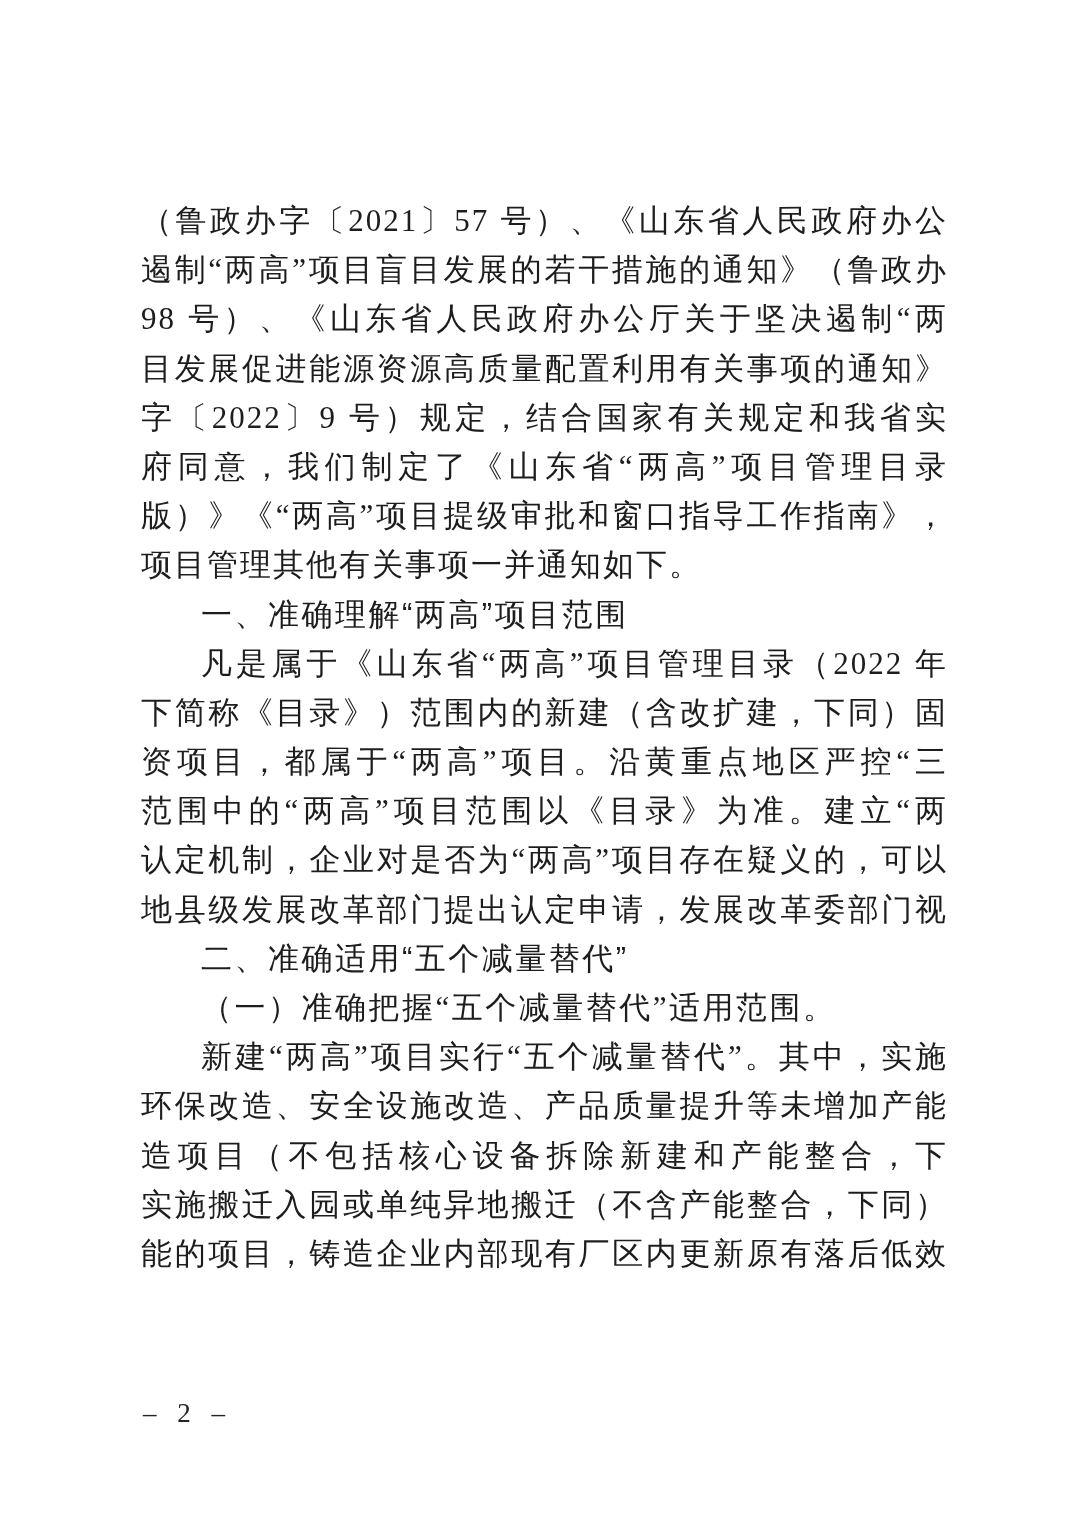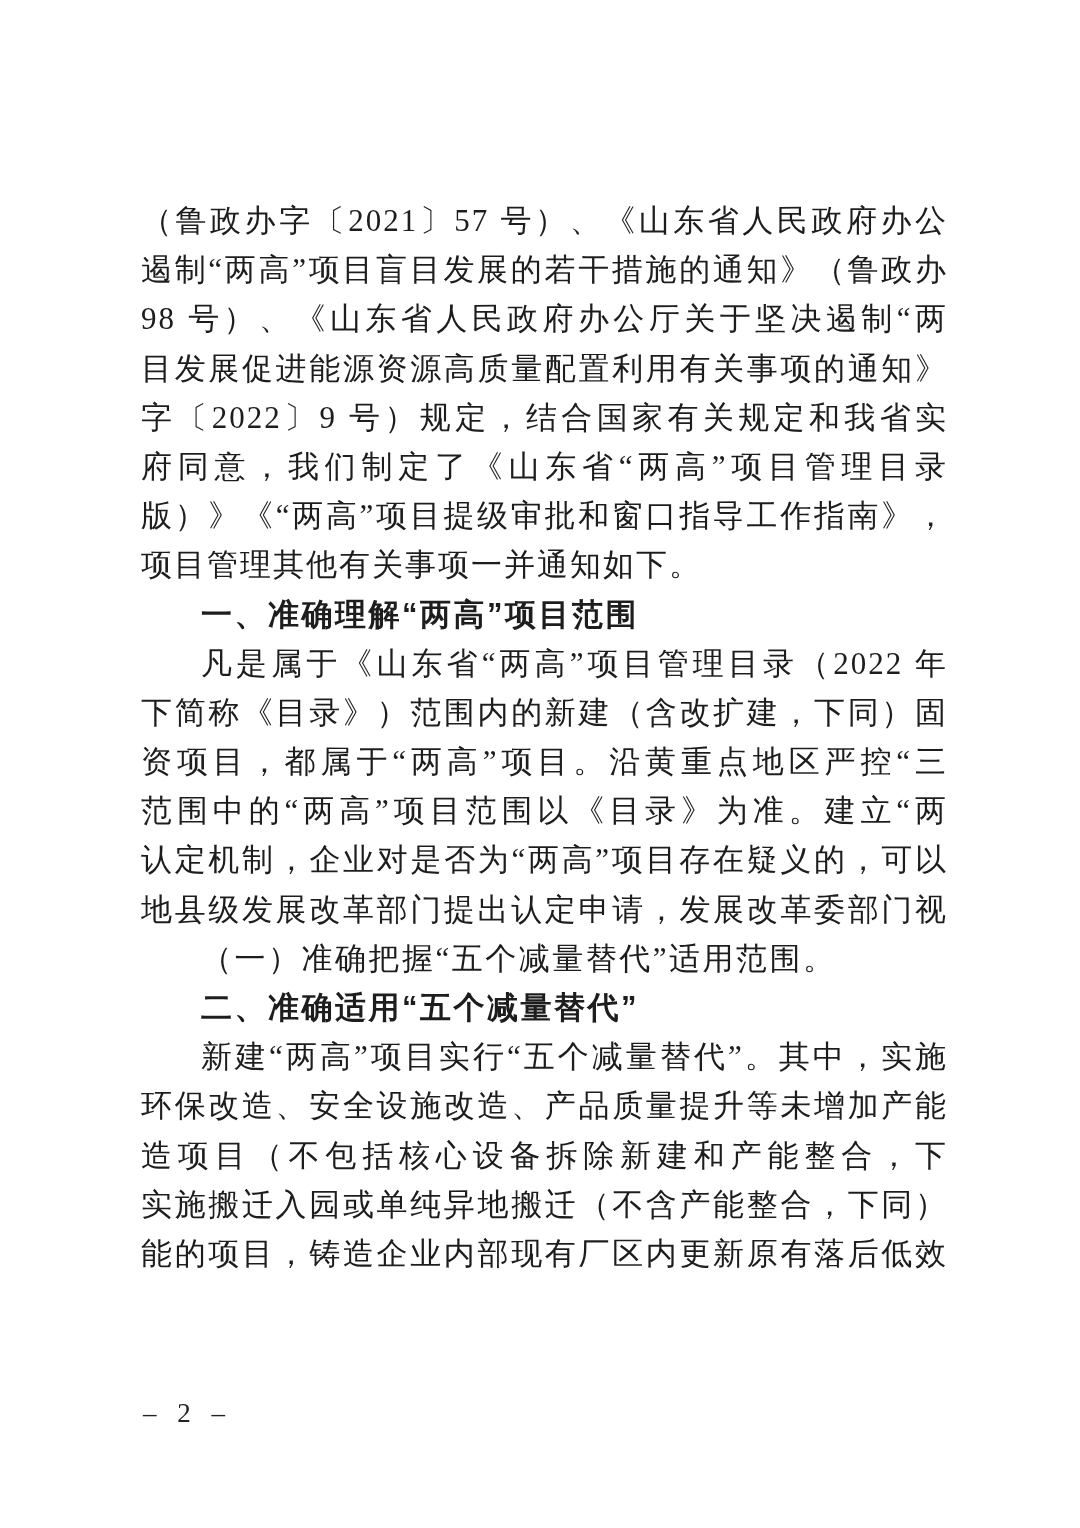--- a/index.html
+++ b/index.html
@@ -30,21 +30,21 @@
   
   .j {
     text-align: justify;
     text-align-last: justify;
     text-justify: inter-character;
   }
   
   .ind { padding-left: 60px; }
   
   .h {
-    font-weight: bold;
+    font-weight: normal;
     font-family: "Liberation Sans", "DejaVu Sans", sans-serif;
     letter-spacing: 2.5px;
   }
   
   .sub { letter-spacing: 2.5px; }
   .pagenum {
     position: absolute;
     left: 143px;
     top: 1398px;
     font-size: 27px;
@@ -65,22 +65,22 @@
     <div class="line j">府同意，我们制定了《山东省“两高”项目管理目录（2022 年</div>
     <div class="line j">版）》《“两高”项目提级审批和窗口指导工作指南》，现将“两高”</div>
     <div class="line">项目管理其他有关事项一并通知如下。</div>
     <div class="line h ind">一、准确理解“两高”项目范围</div>
     <div class="line j ind">凡是属于《山东省“两高”项目管理目录（2022 年版）》（以</div>
     <div class="line j">下简称《目录》）范围内的新建（含改扩建，下同）固定资产投</div>
     <div class="line j">资项目，都属于“两高”项目。沿黄重点地区严控“三高”项目</div>
     <div class="line j">范围中的“两高”项目范围以《目录》为准。建立“两高”项目</div>
     <div class="line j">认定机制，企业对是否为“两高”项目存在疑义的，可以向所在</div>
     <div class="line j">地县级发展改革部门提出认定申请，发展改革委部门视情况征求</div>
+    <div class="line h ind">二、准确适用“五个减量替代”</div>
     <div class="line sub ind">（一）准确把握“五个减量替代”适用范围。</div>
-    <div class="line h ind">二、准确适用“五个减量替代”</div>
     <div class="line j ind">新建“两高”项目实行“五个减量替代”。其中，实施节能</div>
     <div class="line j">环保改造、安全设施改造、产品质量提升等未增加产能的技术改</div>
     <div class="line j">造项目（不包括核心设备拆除新建和产能整合，下同），按规定</div>
     <div class="line j">实施搬迁入园或单纯异地搬迁（不含产能整合，下同）未增加产</div>
     <div class="line j">能的项目，铸造企业内部现有厂区内更新原有落后低效熔炼造型</div>
   </div>
 
   <div class="pagenum">– 2 –</div>
 </div>
 

